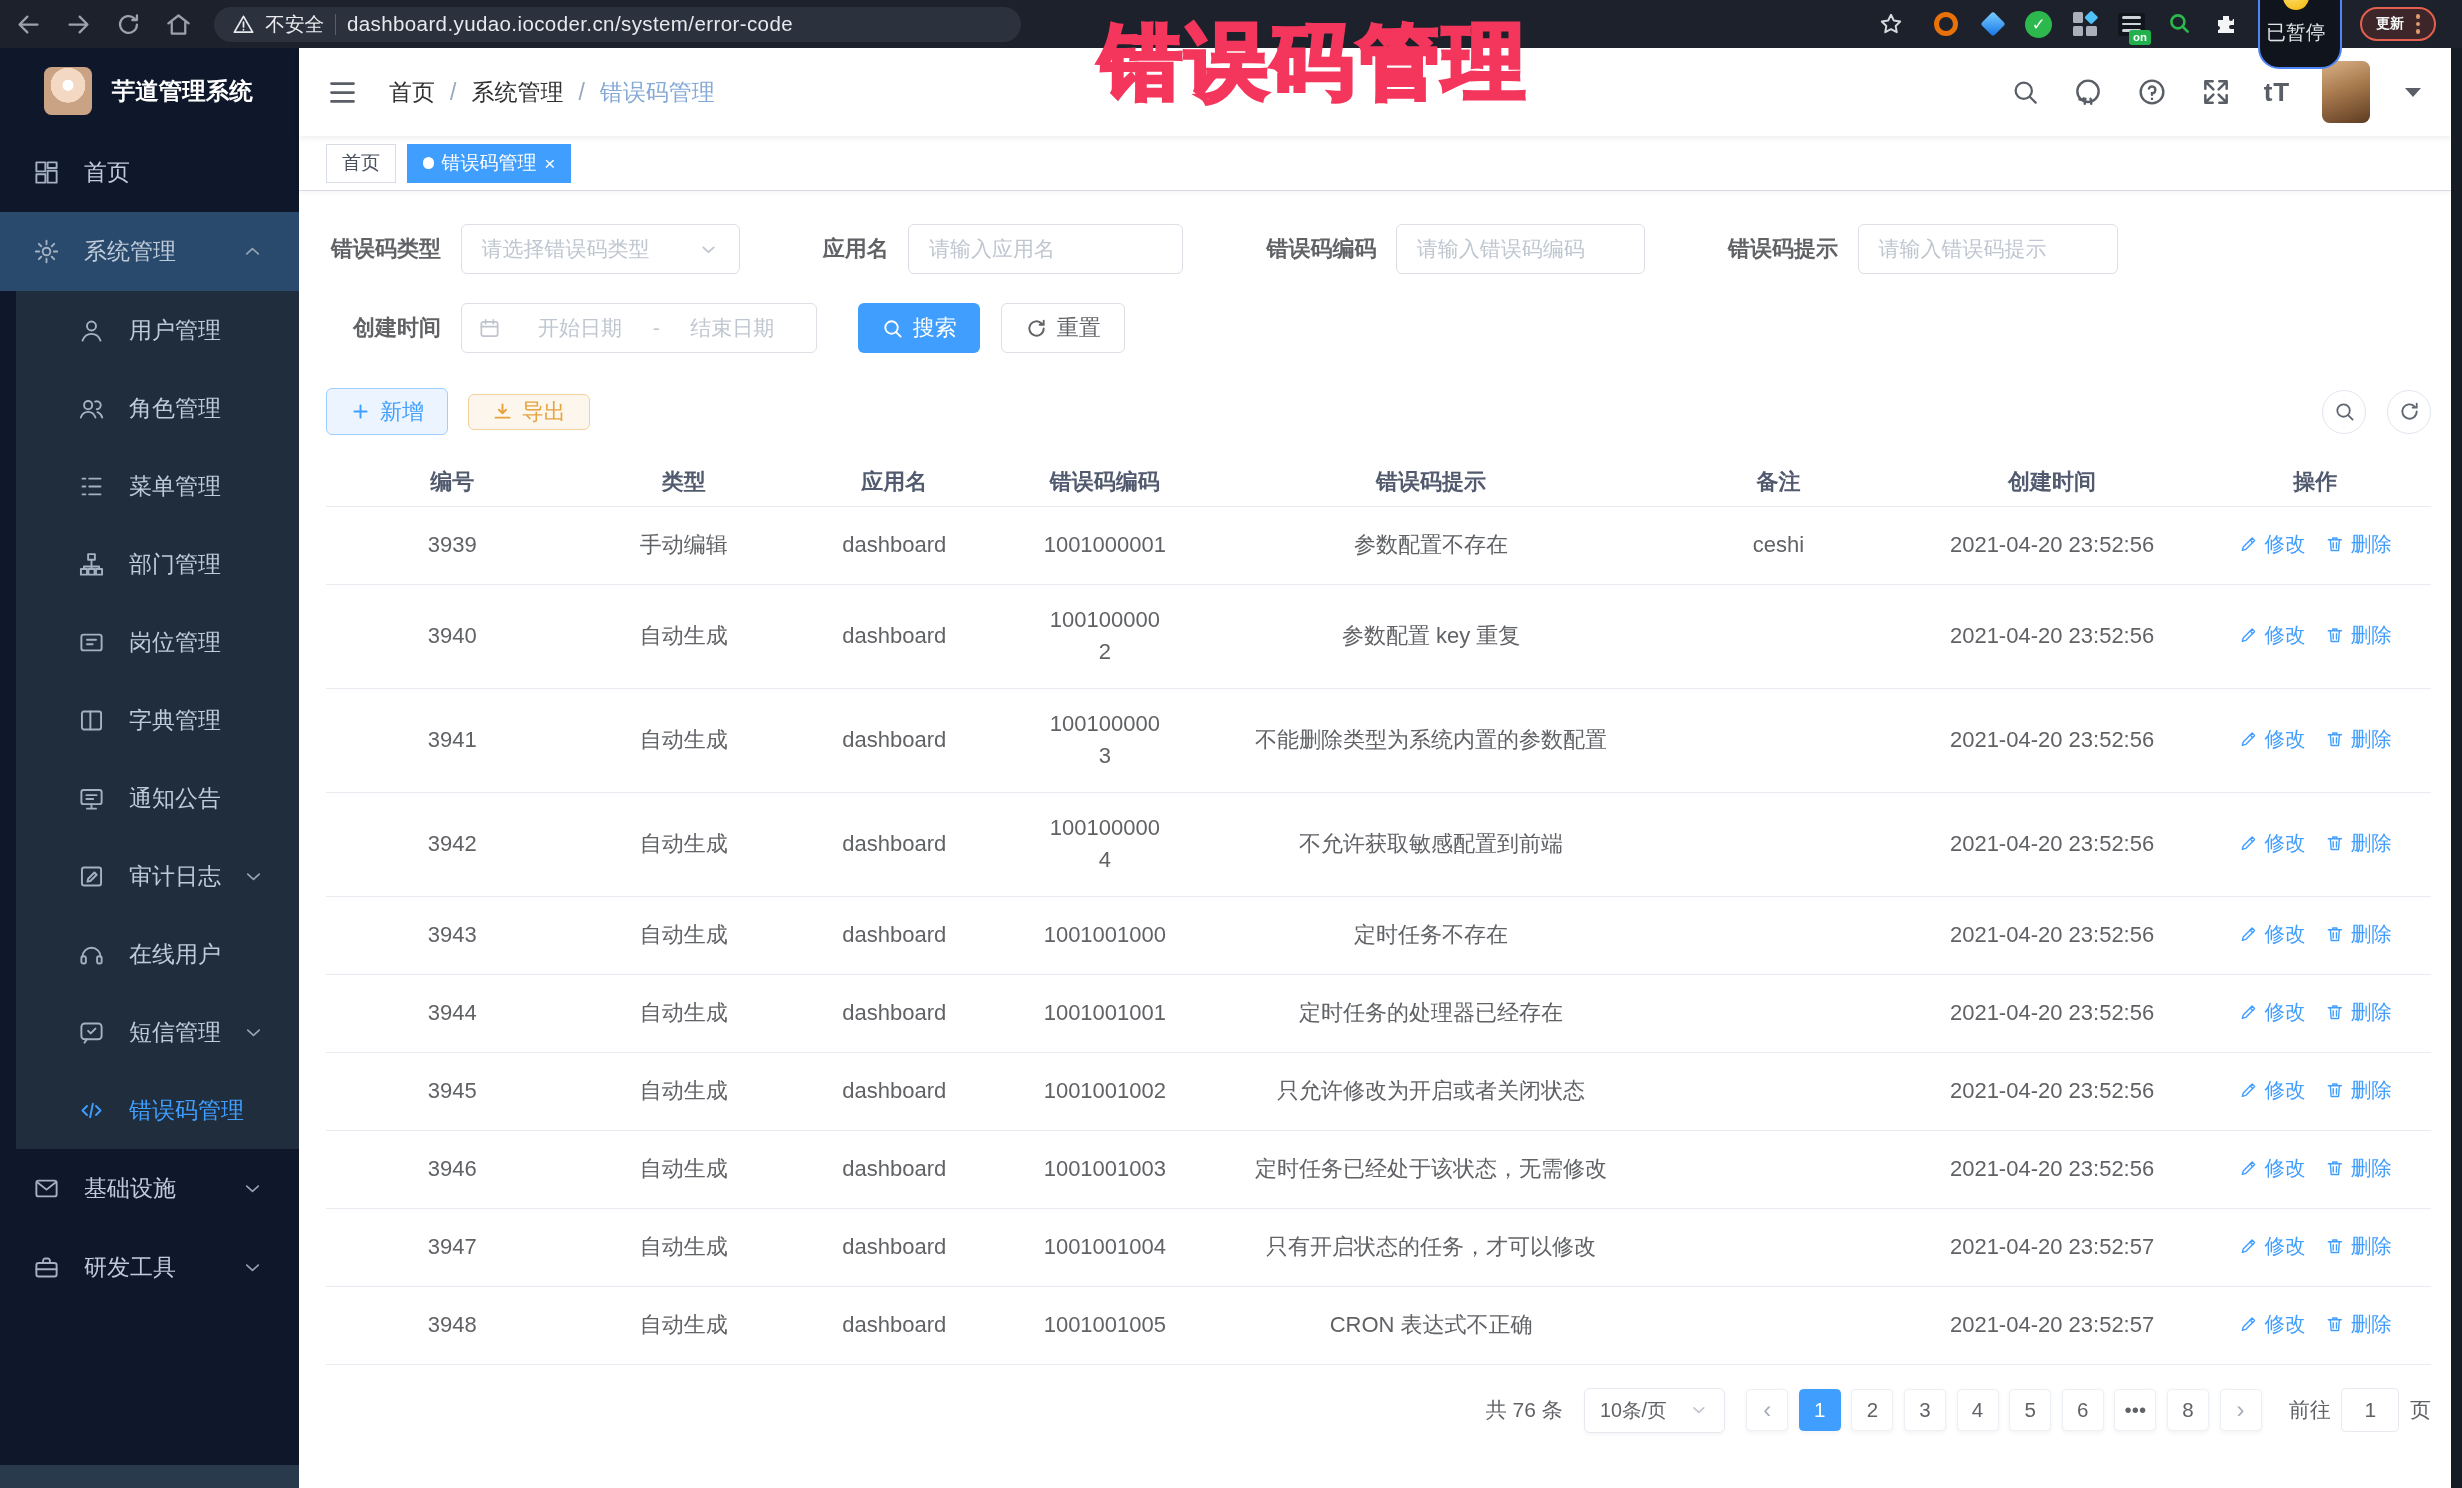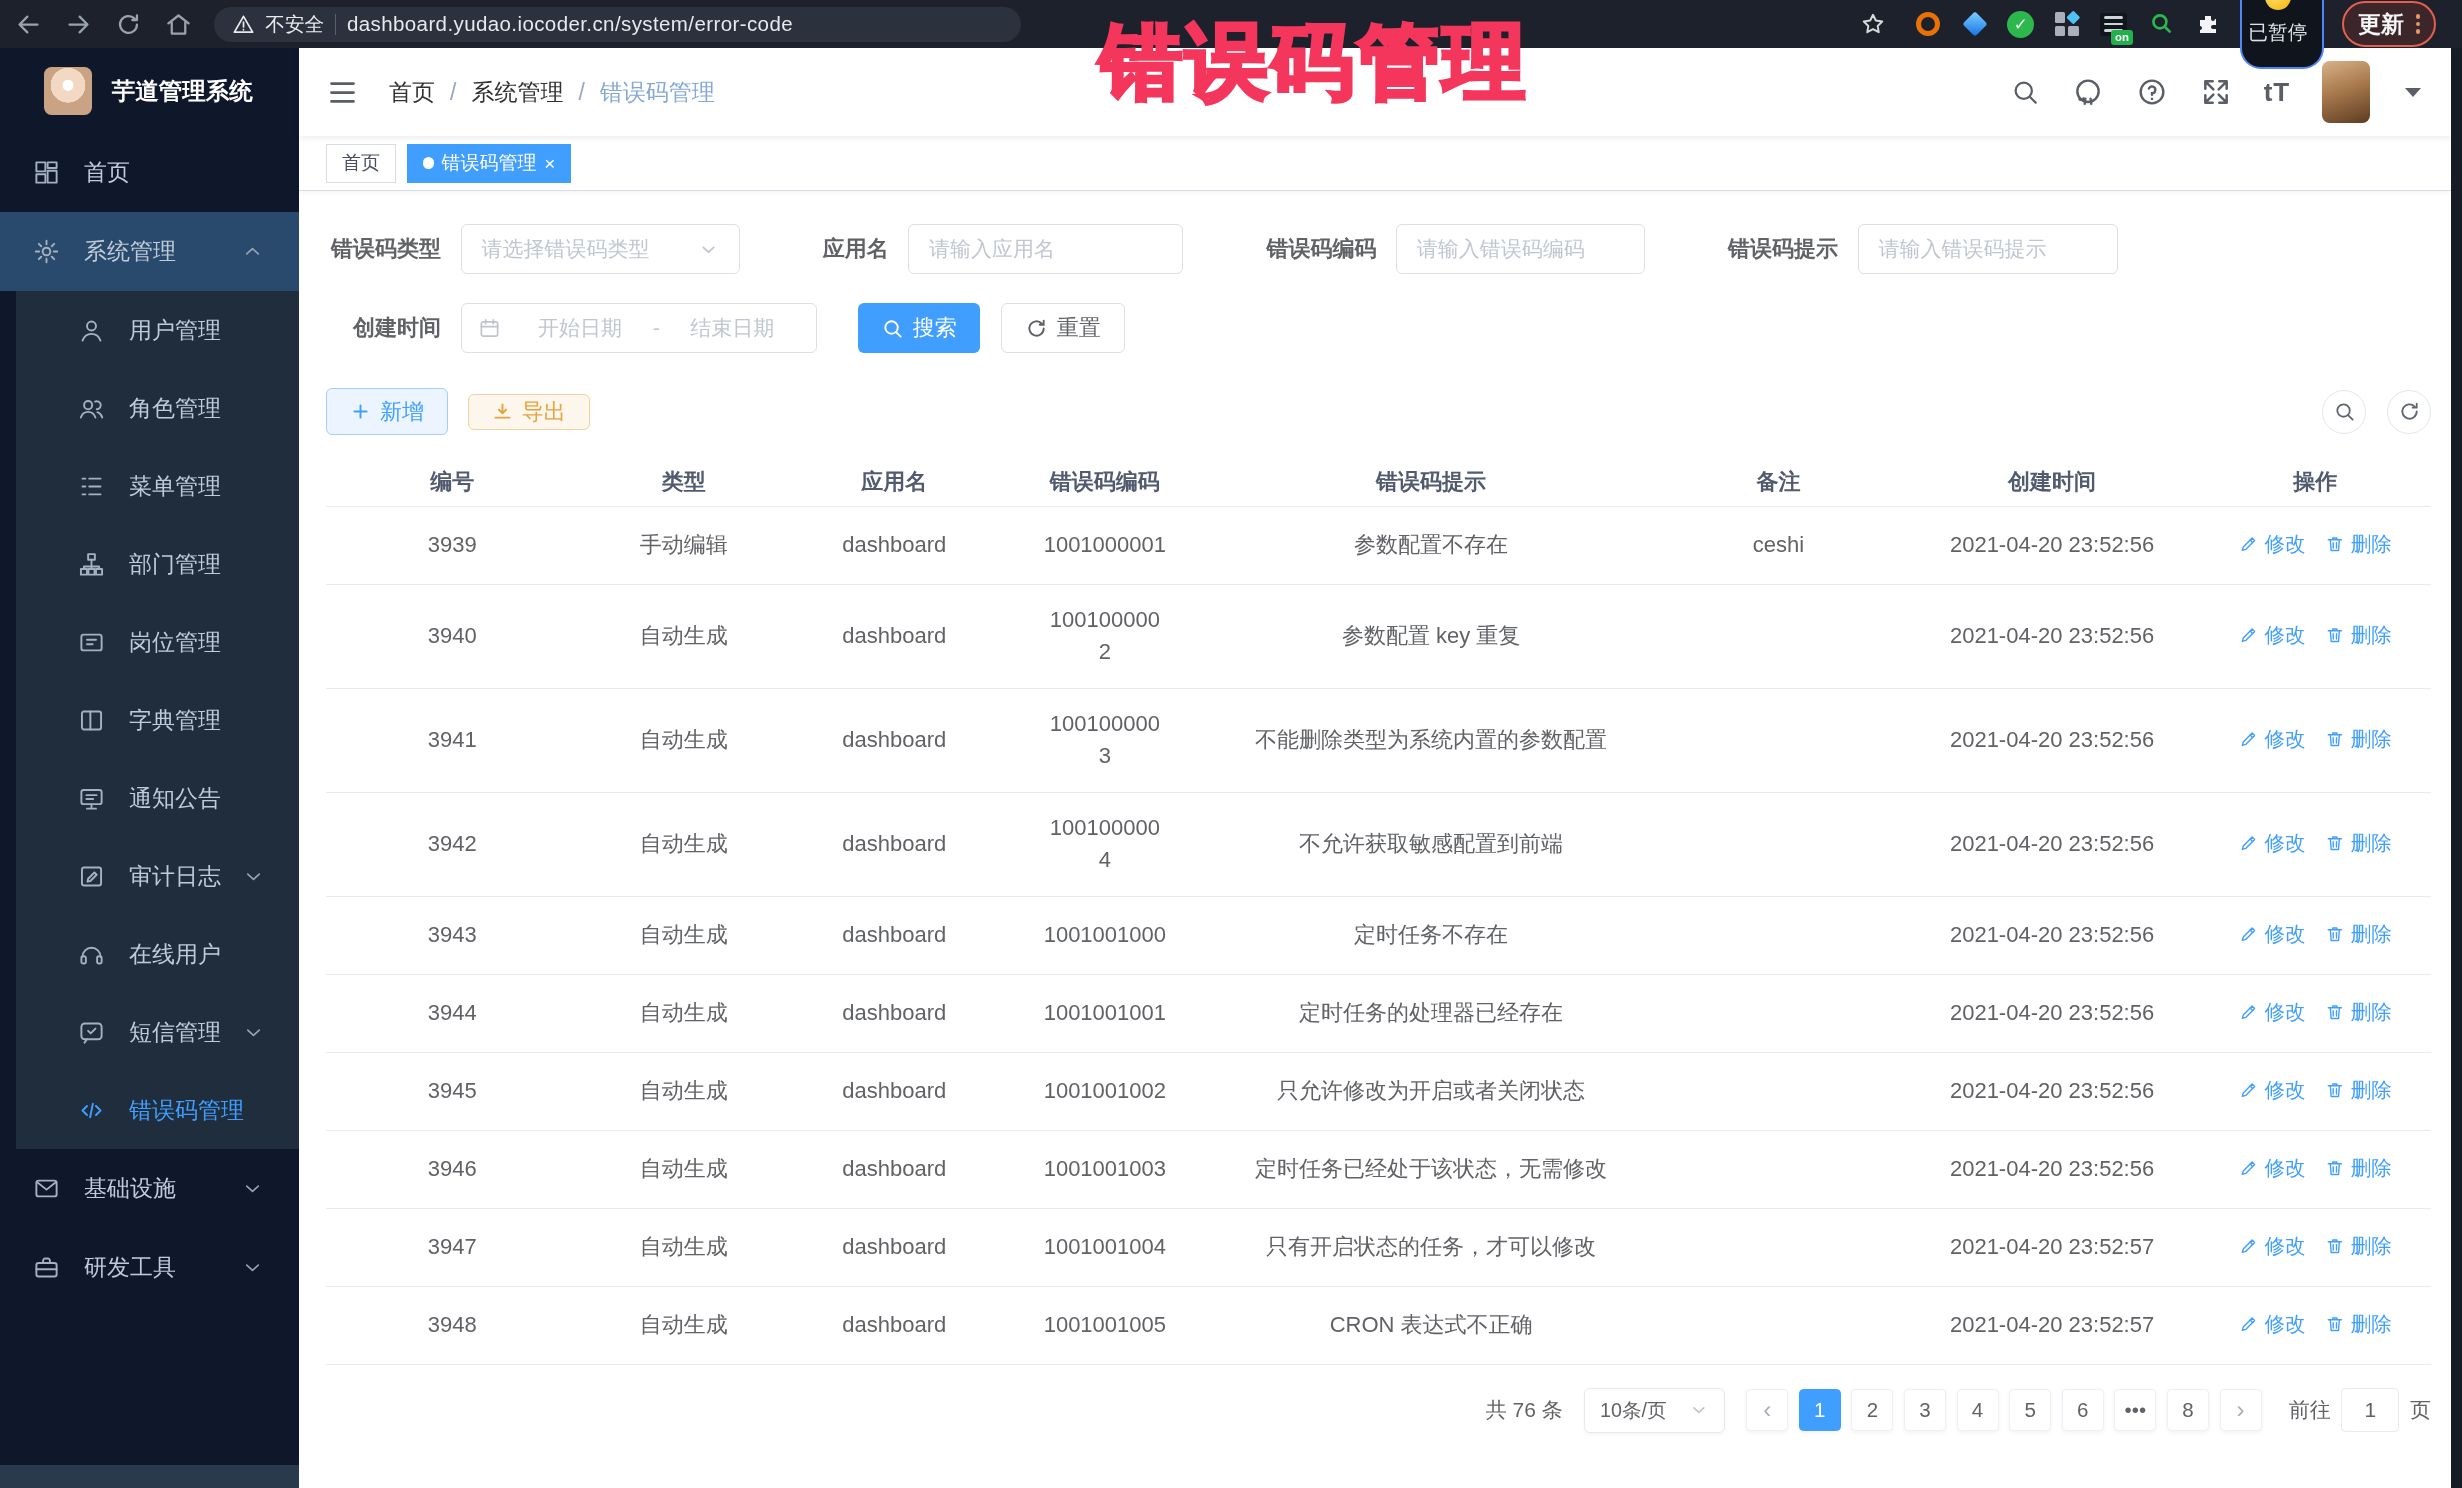--- a/index.html
+++ b/index.html
@@ -38,21 +38,21 @@
   .paused-pill { display:flex; align-items:center; gap:9px; border:2.3px solid #4f86f7; border-radius:21px;
     padding:3px 15px 21px 6px; background:#10141c;flex-direction:column; }
   .face { width:26px; height:26px; border-radius:50%; background:radial-gradient(circle at 35% 30%,#ffe480,#f4b400);
     position:relative; }
   .face:before, .face:after { content:""; position:absolute; top:8.3px; width:3.8px; height:5.3px; border-radius:50%;
     background:#5f3c00; }
   .face:before { left:6px; } .face:after { right:6px; }
   .paused-label { color:#dfe3e8; font-size:19.7px; }
   .update-btn { display:flex; align-items:center; gap:12px; border:2.3px solid #e4604e; border-radius:23px;
     padding:5.3px 13.6px; background:#3c262a; }
-  .update-label { color:#f5f6f7; font-size:23px; font-weight:bold; }
+  .update-label { color:#f5f6f7; font-size:14px; font-weight:bold; }
   .kebab { display:flex; flex-direction:column; gap:3px; }
   .kebab i { width:4.5px; height:4.5px; border-radius:50%; background:#e09a6a; }
 
   
   .annotation { position:absolute; left:1100px; top:7.6px; z-index:60; font-size:82px; font-weight:800;
     letter-spacing:3.8px; color:rgba(245,54,92,0.18); -webkit-text-stroke:3.8px #f5365c; white-space:nowrap; }
 
   
   .app { position:absolute; top:48px; left:0; width:2451px; bottom:0; display:flex; }
   .scroll-strip { position:absolute; top:48px; right:0; width:11.4px; bottom:0; background:#171b23; z-index:4; }

